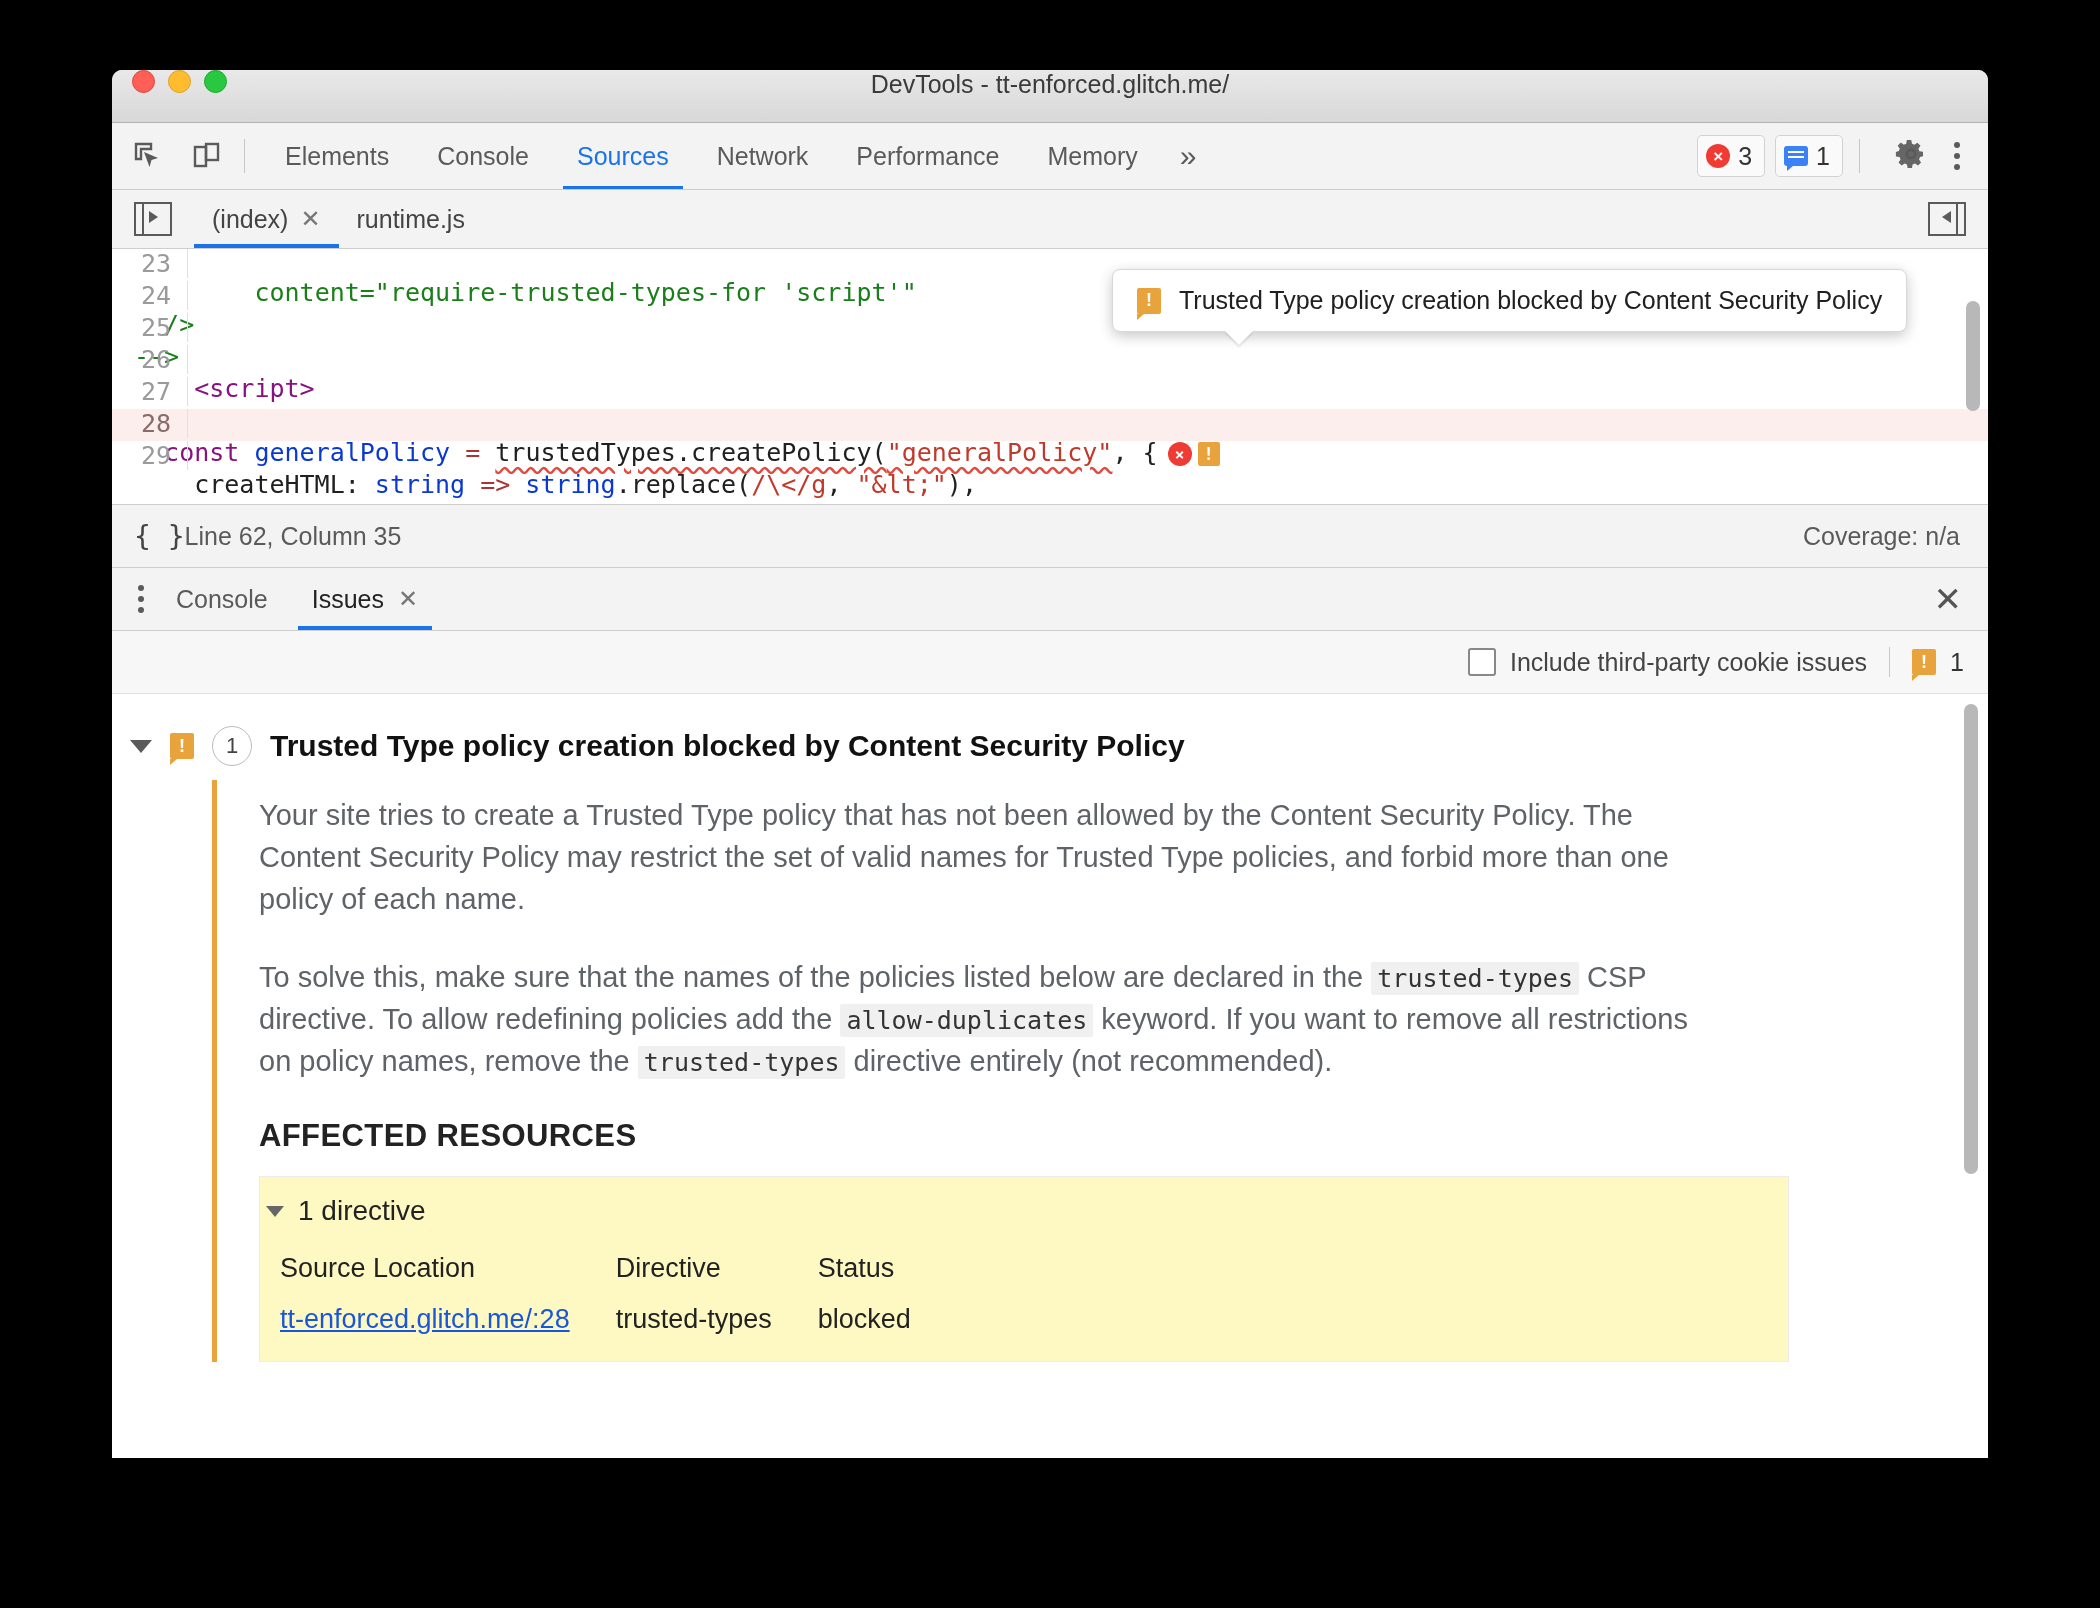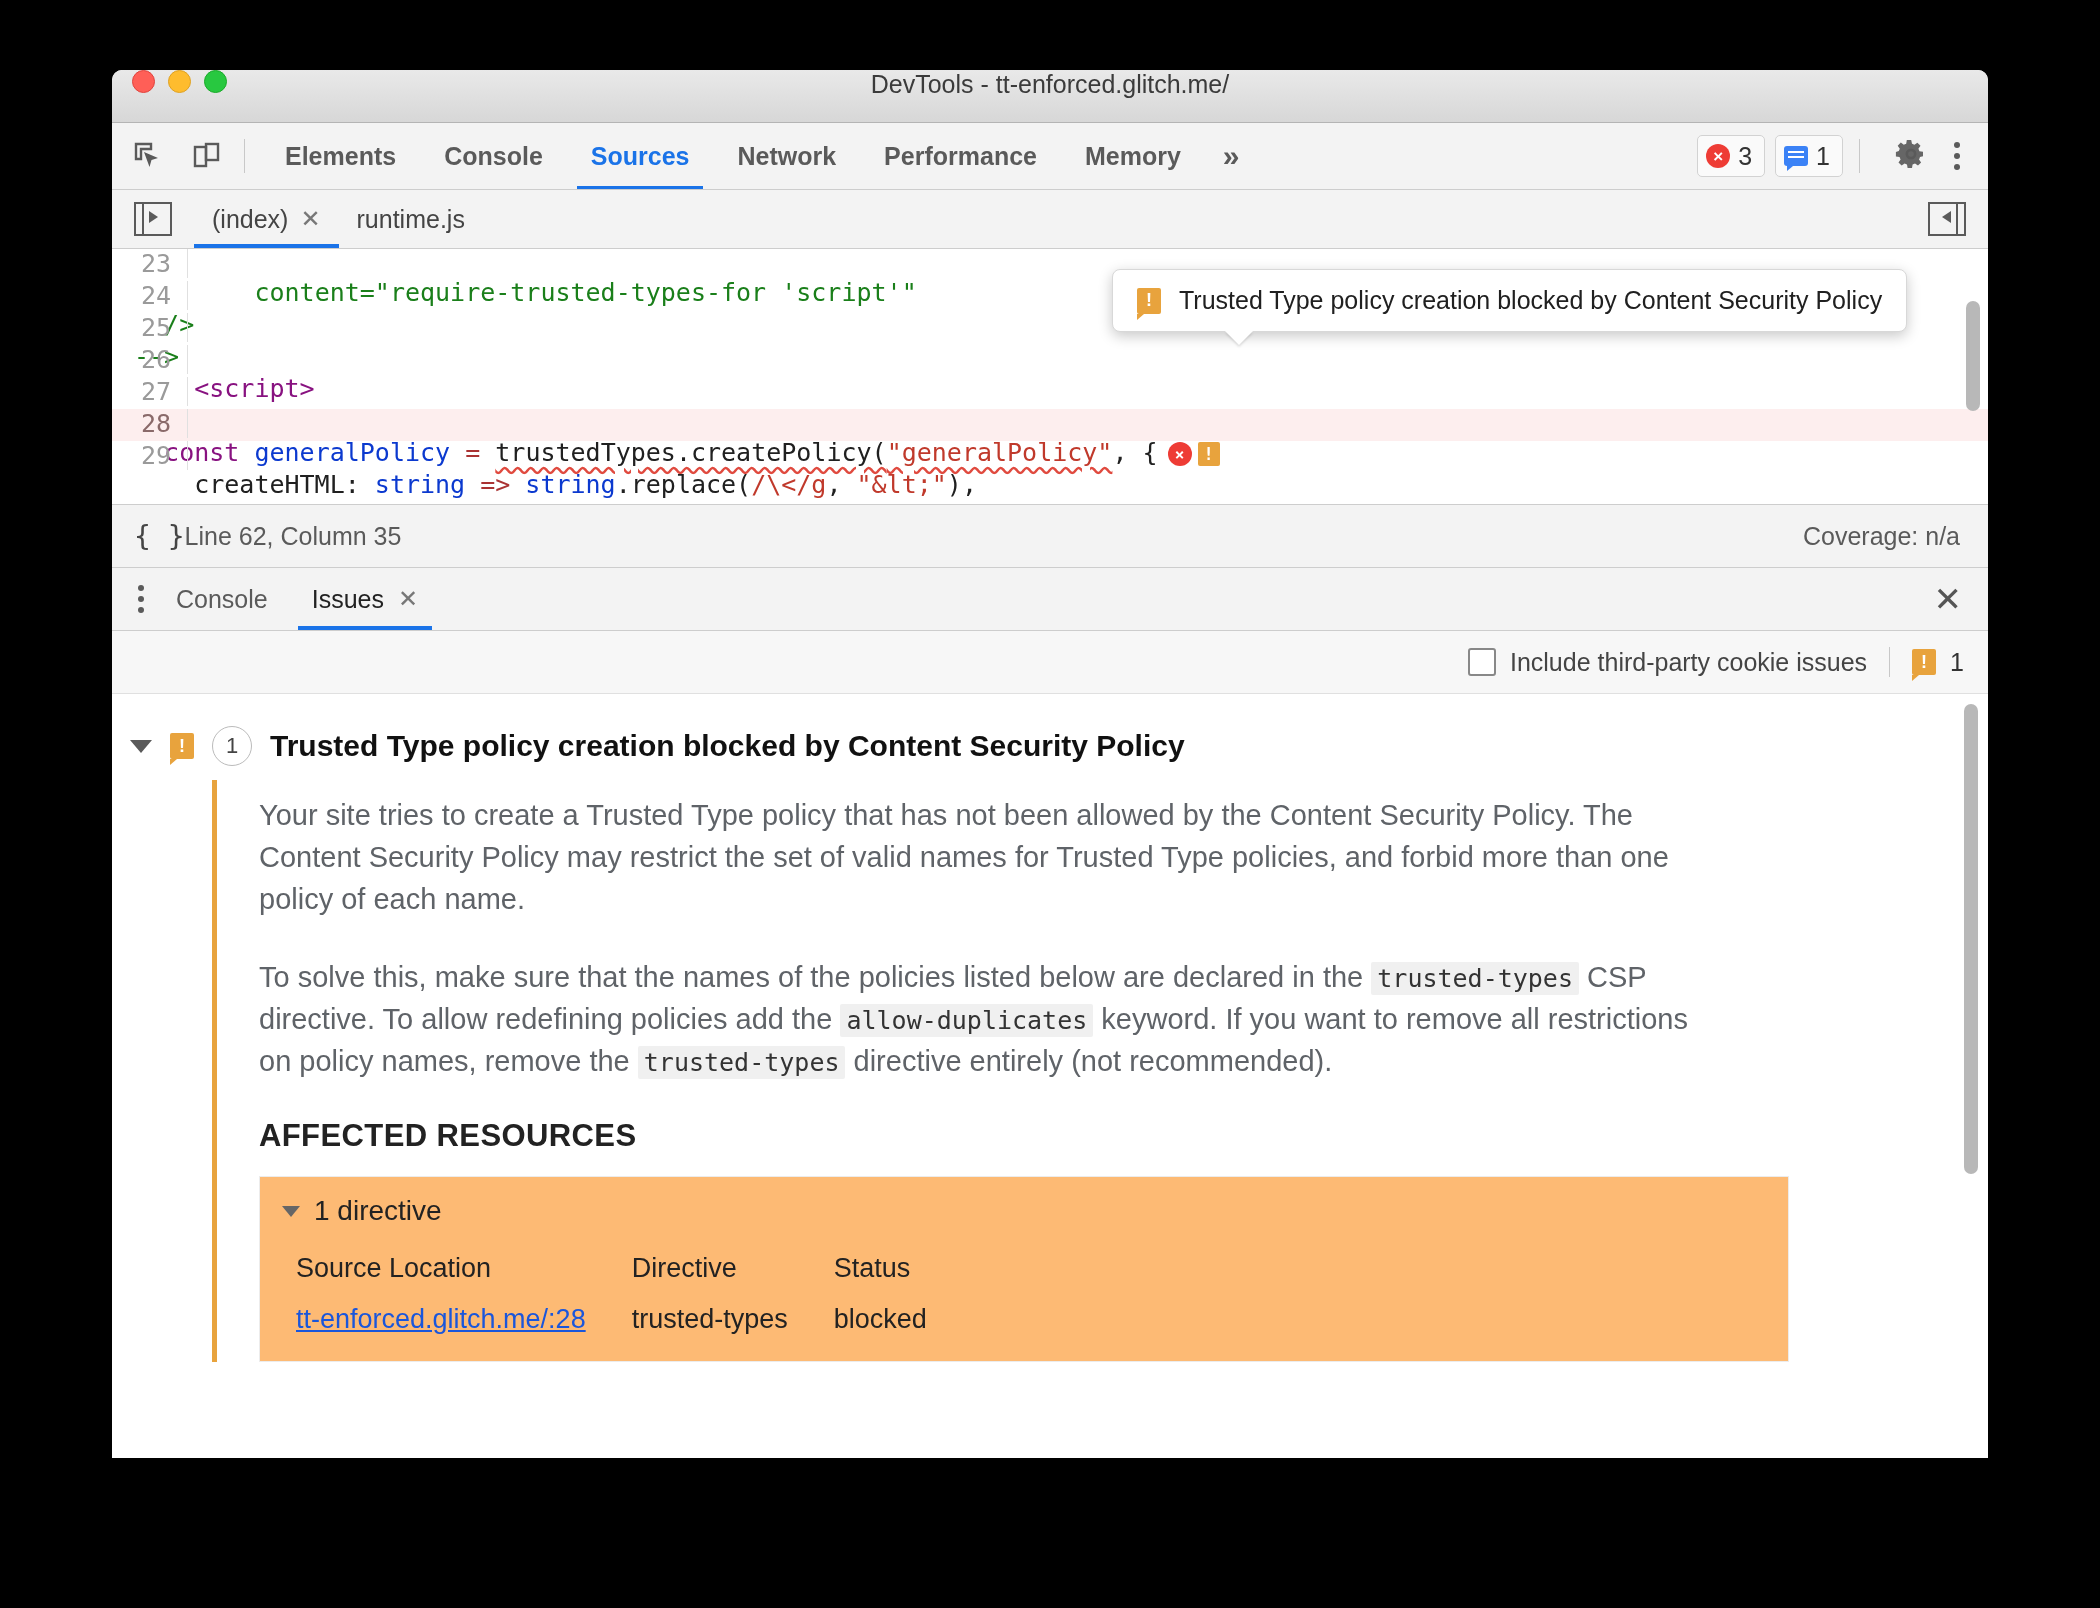--- a/index.html
+++ b/index.html
@@ -67,21 +67,20 @@
     width: 1px; height: 34px; background: #c8c8c8; margin: 0 16px;
   }
   .panel-tabs { display: flex; align-items: center; height: 100%; }
   .ptab {
     padding: 0 24px;
     height: 100%;
     display: flex; align-items: center;
     font-size: 25px;
     color: #5a5a5a;
     position: relative;
-    font-weight: bold;
   }
   .ptab.active { color: #1a73e8; }
   .ptab.active::after {
     content: "";
     position: absolute;
     left: 10px; right: 10px; bottom: 0;
     height: 3px; background: #1a73e8;
   }
   .ptab.more { font-size: 30px; color: #5a5a5a; padding: 0 18px; }
 
@@ -355,23 +354,23 @@
     color: #333;
     padding: 2px 6px;
     border-radius: 2px;
   }
   .affected-label {
     font-size: 31px; color: #222; font-weight: bold;
     letter-spacing: 0.4px;
     margin: 26px 0 22px 0;
   }
   .res-box {
-    background: #fdba74;
+    background: #fef9c3;
     border: 1px solid #ececec;
-    padding: 18px 22px 26px 22px;
+    padding: 18px 22px 26px 6px;
     max-width: 1530px;
     box-sizing: border-box;
   }
   .res-head { display: flex; align-items: center; gap: 14px; font-size: 28px; color: #222; }
   .tri-sm {
     width: 0; height: 0;
     border-left: 9px solid transparent;
     border-right: 9px solid transparent;
     border-top: 11px solid #666;
   }

